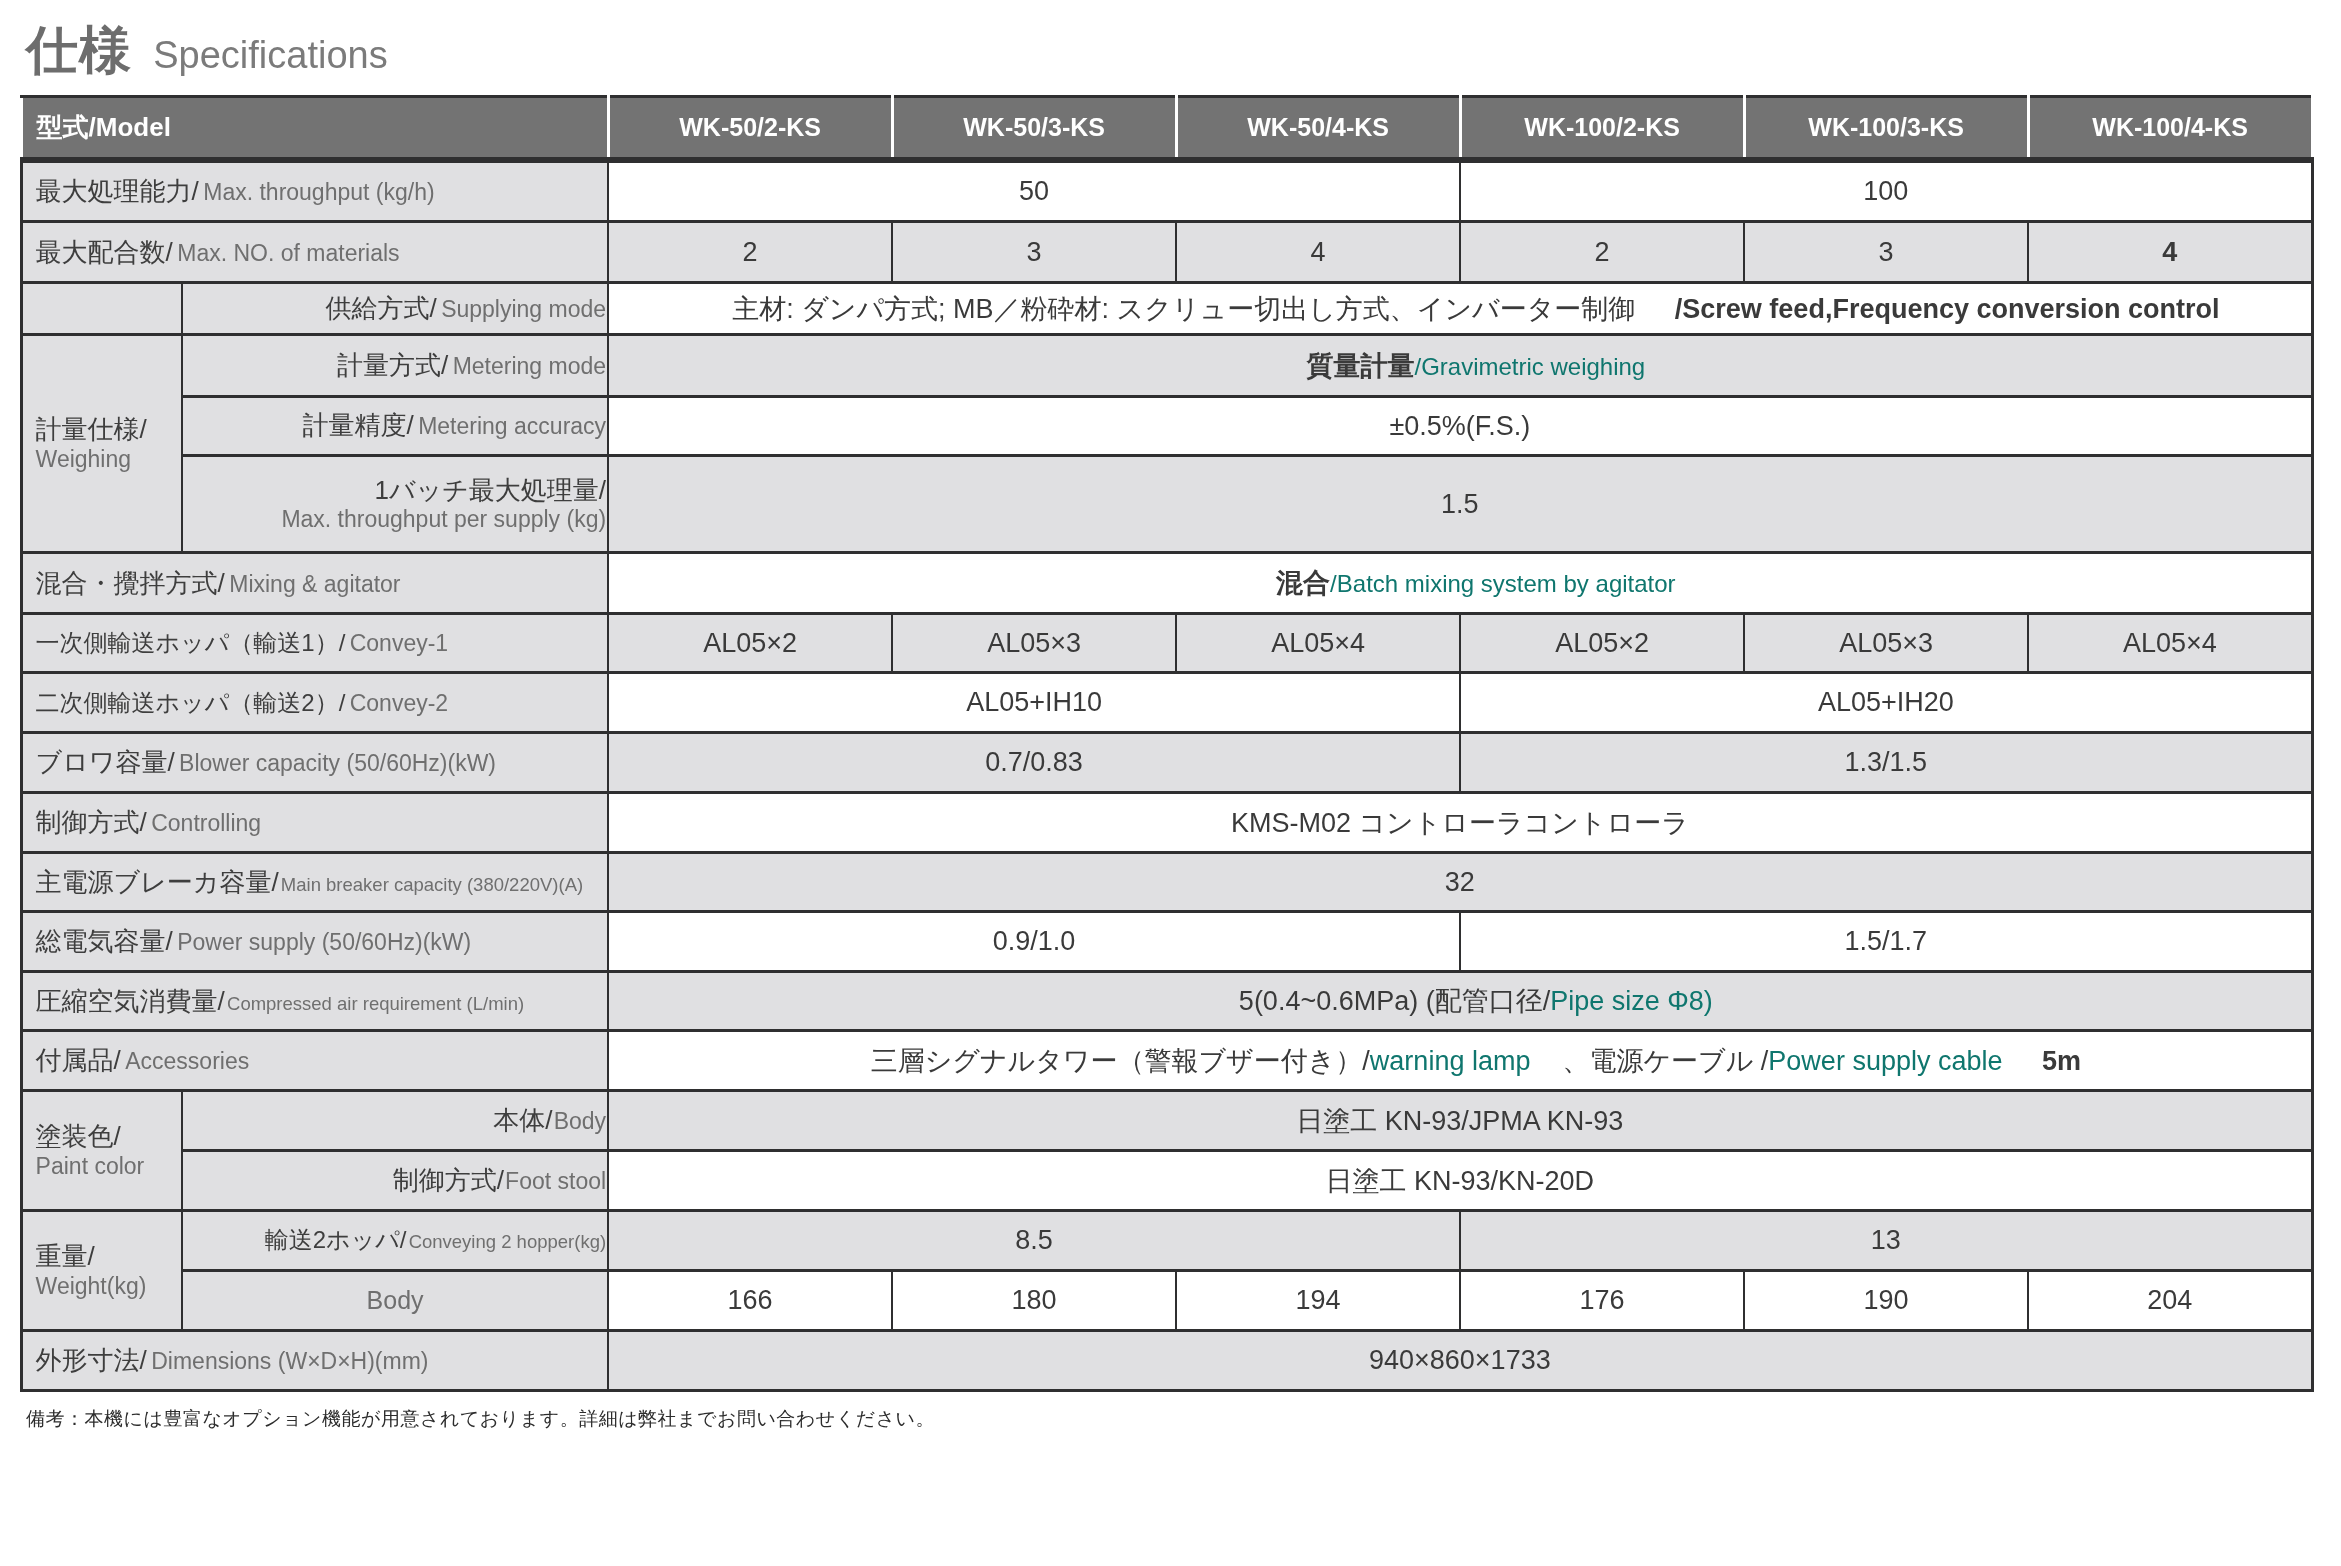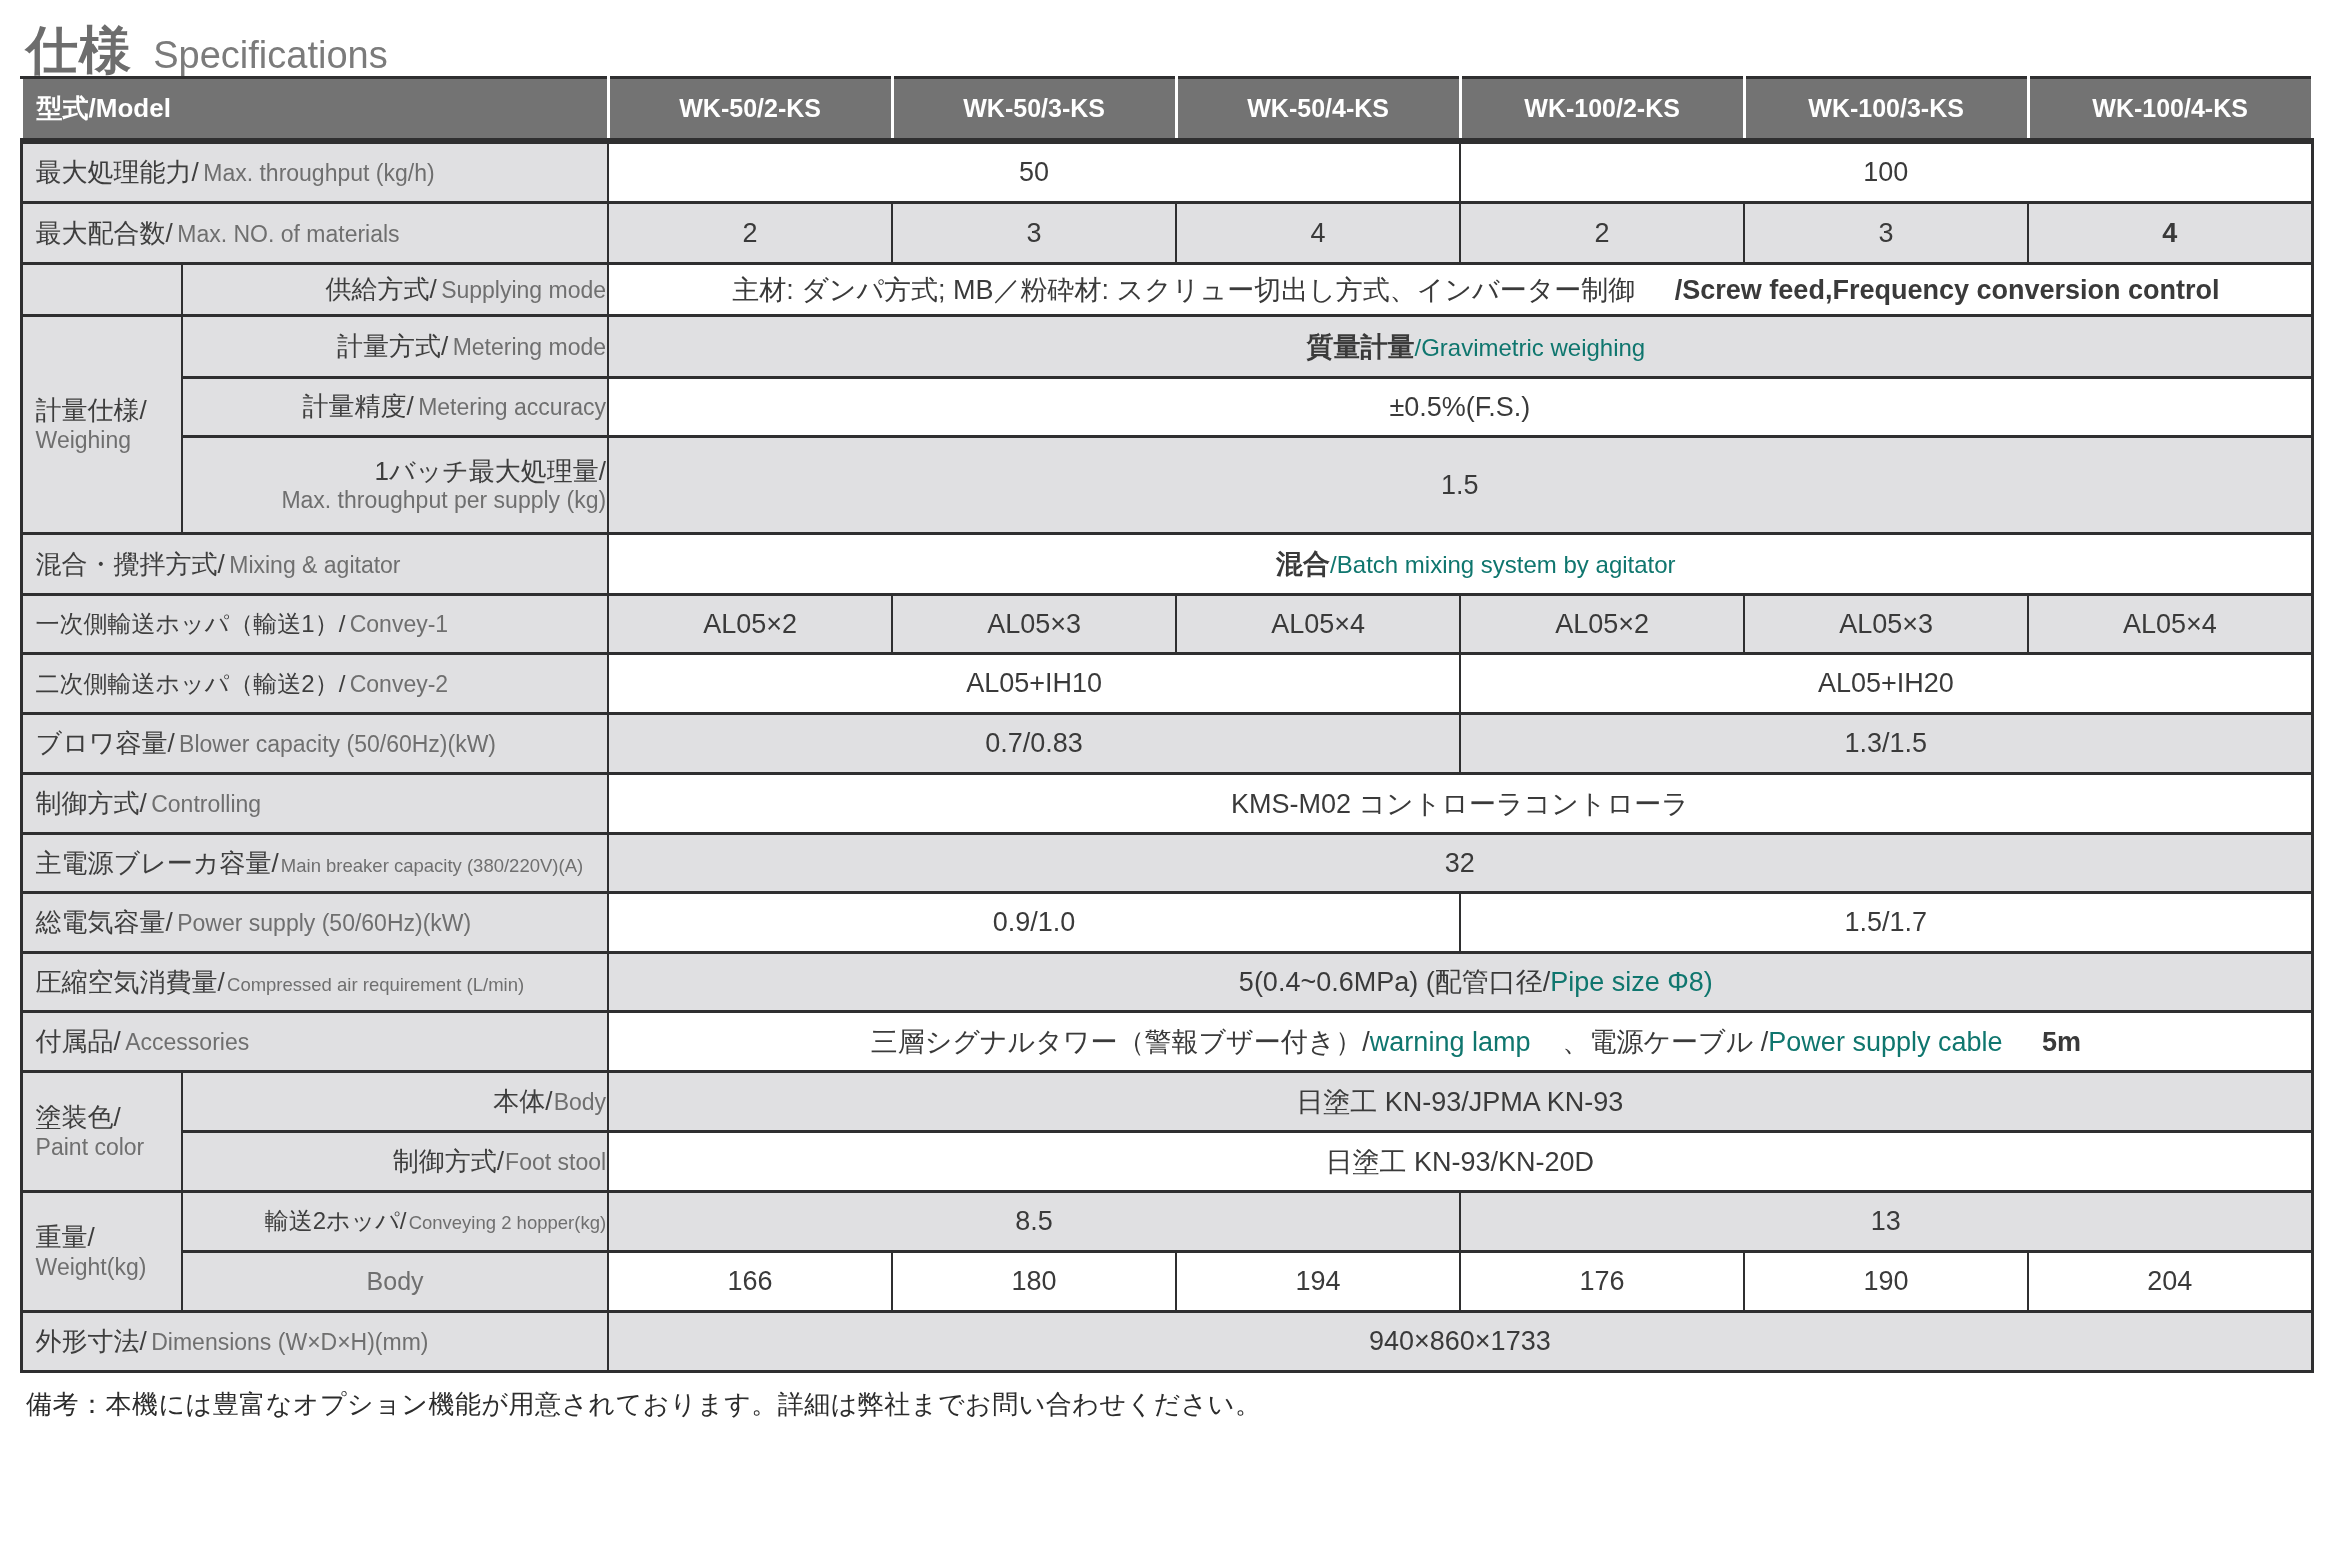--- a/index.html
+++ b/index.html
@@ -1,19 +1,19 @@
 <!DOCTYPE html>
 <html style="font-size:8.7px"><head>
 <meta charset="utf-8">
 <style>
   html,body{margin:0;padding:0;background:#ffffff;width:2342px;height:1567px;
     font-family:"Liberation Sans","DejaVu Sans",sans-serif;-webkit-font-smoothing:antialiased;}
   .page{width:2342px;height:1567px;overflow:hidden;}
   
-  .titlebar{display:flex;align-items:baseline;padding:16.3px 0 0 26px;height:76px;box-sizing:border-box;}
+  .titlebar{display:flex;align-items:baseline;padding:16.3px 0 0 26px;height:95px;box-sizing:border-box;}
   .title-jp{font-size:52px;font-weight:bold;color:#6d6d6d;letter-spacing:1.1px;}
   .title-en{font-size:38px;color:#7b7b7b;margin-left:21px;}
   
   table.spec{border-collapse:collapse;table-layout:fixed;width:2292px;margin-left:19.6px;
     border:3.8px solid #2f2f30;}
   col.c-group{width:161px;} col.c-sub{width:426px;} col.c-m{width:284px;}
   th,td{vertical-align:middle;box-sizing:border-box;overflow:hidden;}
   
   th{background:#737373;color:#ffffff;font-weight:bold;font-size:25px;
      border-left:3.3px solid #ffffff;border-right:3.3px solid #ffffff;
@@ -29,21 +29,21 @@
   td.white{background:#ffffff;}
   .jp{color:#3e3e3e;font-size:26px;}
   .en{color:#6f6f6f;font-size:23px;margin-left:4.4px;}
   .en-sm{color:#6f6f6f;font-size:18.5px;margin-left:2.2px;}
   .dark{color:#3a3a3a;margin-left:32px;}
   .muted{color:#0f766e;}
   .b{font-weight:bold;}
   .v-sm{font-size:24px;}
   td.sub-center{background:#e0e0e2;text-align:center;color:#6f6f6f;font-size:25px;}
   
-  .note{margin:14px 0 0 26px;font-size:26px;color:#2c2c2c;font-weight:500;letter-spacing:0.5px;}
+  .note{margin:14px 0 0 26px;font-size:19px;color:#2c2c2c;font-weight:500;letter-spacing:0.5px;}
 </style>
 </head>
 <body>
 
 <div class="page">
 
   <div class="titlebar">
     <span class="title-jp">仕様</span>
     <span class="title-en">Specifications</span>
   </div>

